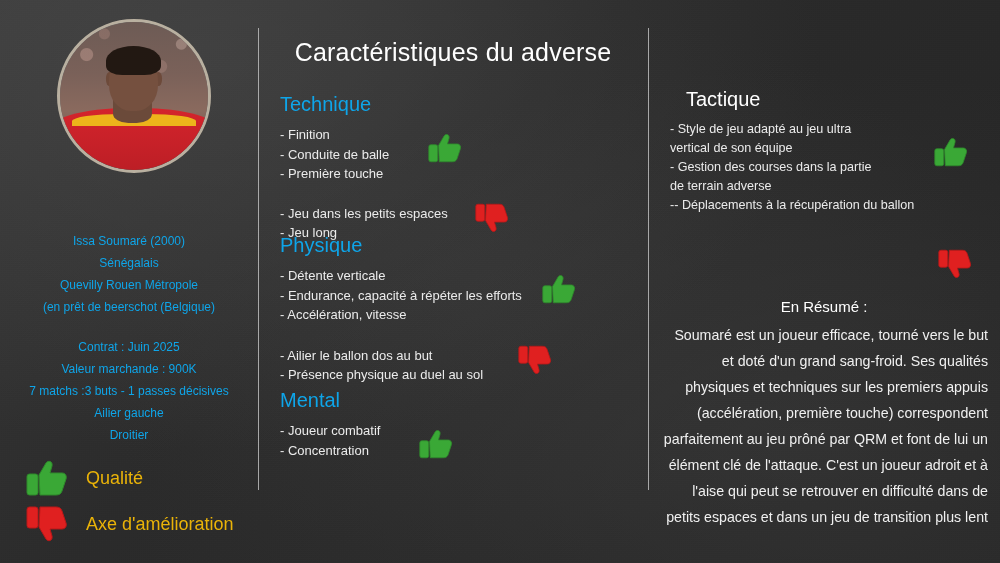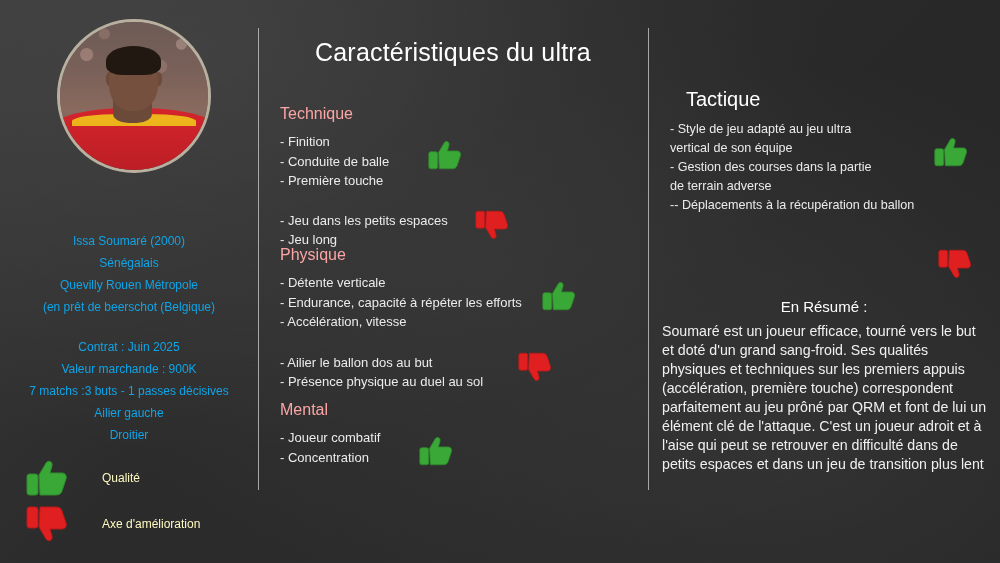--- a/index.html
+++ b/index.html
@@ -167,23 +167,23 @@
     left: 26px;
     top: 455px;
     width: 230px;
   }
   .legend-row {
     display: flex;
     align-items: center;
     height: 46px;
   }
   .legend-label {
-    margin-left: 34px;
-    font-size: 12px;
-    color: #fef9c3;
+    margin-left: 18px;
+    font-size: 18px;
+    color: #eab308;
   }
 
   
   .thumb {
     display: inline-block;
     line-height: 0;
   }
   .thumb svg { display: block; }
 
   
@@ -196,24 +196,24 @@
     font-weight: 400;
     color: #ffffff;
     letter-spacing: 0.2px;
   }
   .section {
     position: absolute;
     left: 22px;
     width: 360px;
   }
   .section h3 {
-    margin: 16px 0 9px 0;
-    font-size: 16px;
+    margin: 4px 0 9px 0;
+    font-size: 20px;
     font-weight: 400;
-    color: #fca5a5;
+    color: #0ea5e9;
   }
   .bullets {
     margin: 0;
     font-size: 13px;
     line-height: 19.5px;
     color: #ebebeb;
   }
   .bullets div { white-space: nowrap; }
   .grp {
     position: relative;
@@ -246,23 +246,23 @@
     left: 0; top: 298px;
     width: 352px;
     text-align: center;
     font-size: 15px;
     color: #ffffff;
   }
   .resume-body {
     position: absolute;
     left: 14px; top: 322px;
     width: 326px;
-    text-align: left;
+    text-align: right;
     font-size: 14.2px;
-    line-height: 19px;
+    line-height: 26px;
     color: #f0f0f0;
   }
 </style>
 </head>
 <body>
 
 <div class="noise"></div>
 
 <div class="col-left">
 
@@ -315,21 +315,21 @@
       <span class="legend-label">Axe d'amélioration</span>
     </div>
   </div>
 </div>
 
 <div class="divider d1"></div>
 <div class="divider d2"></div>
 
 <div class="col-mid">
 
-  <div class="main-title">Caractéristiques du ultra</div>
+  <div class="main-title">Caractéristiques du adverse</div>
 
   <div class="section" style="top:89px;">
     <h3>Technique</h3>
     <div class="grp">
       <div class="bullets">
         <div>- Finition</div>
         <div>- Conduite de balle</div>
         <div>- Première touche</div>
       </div>
       <span class="thumb" style="left:148px; top:8px;">

